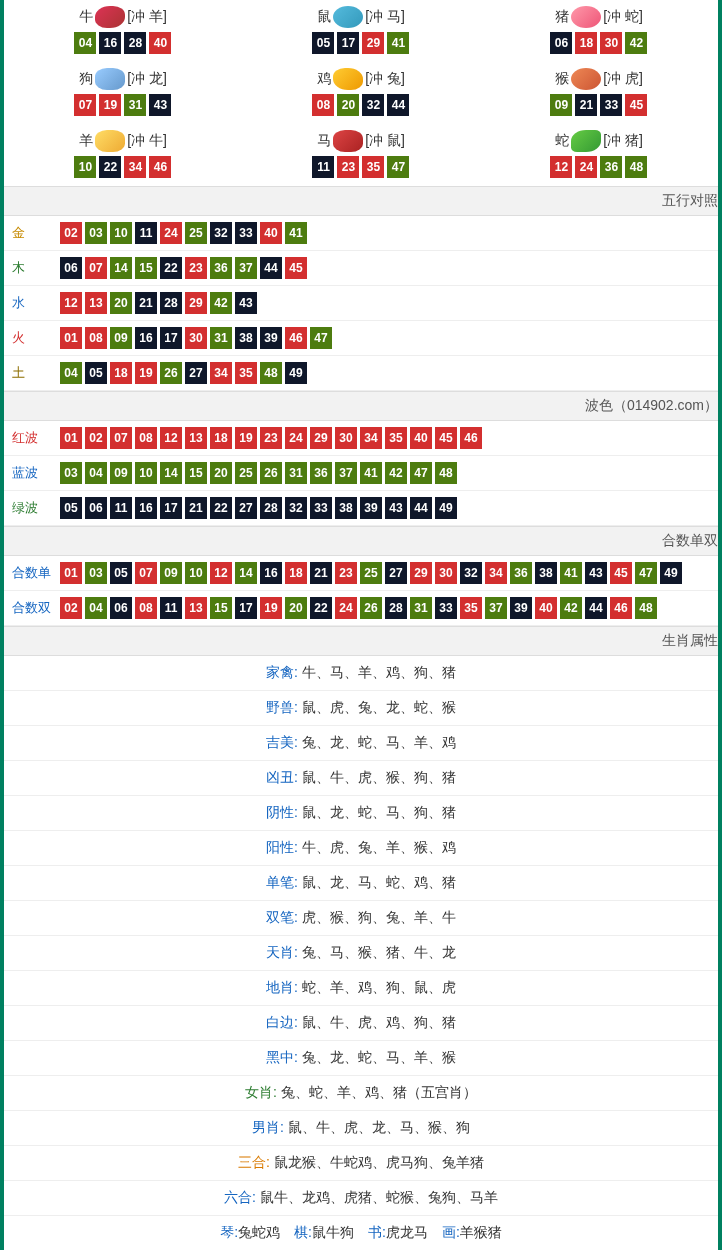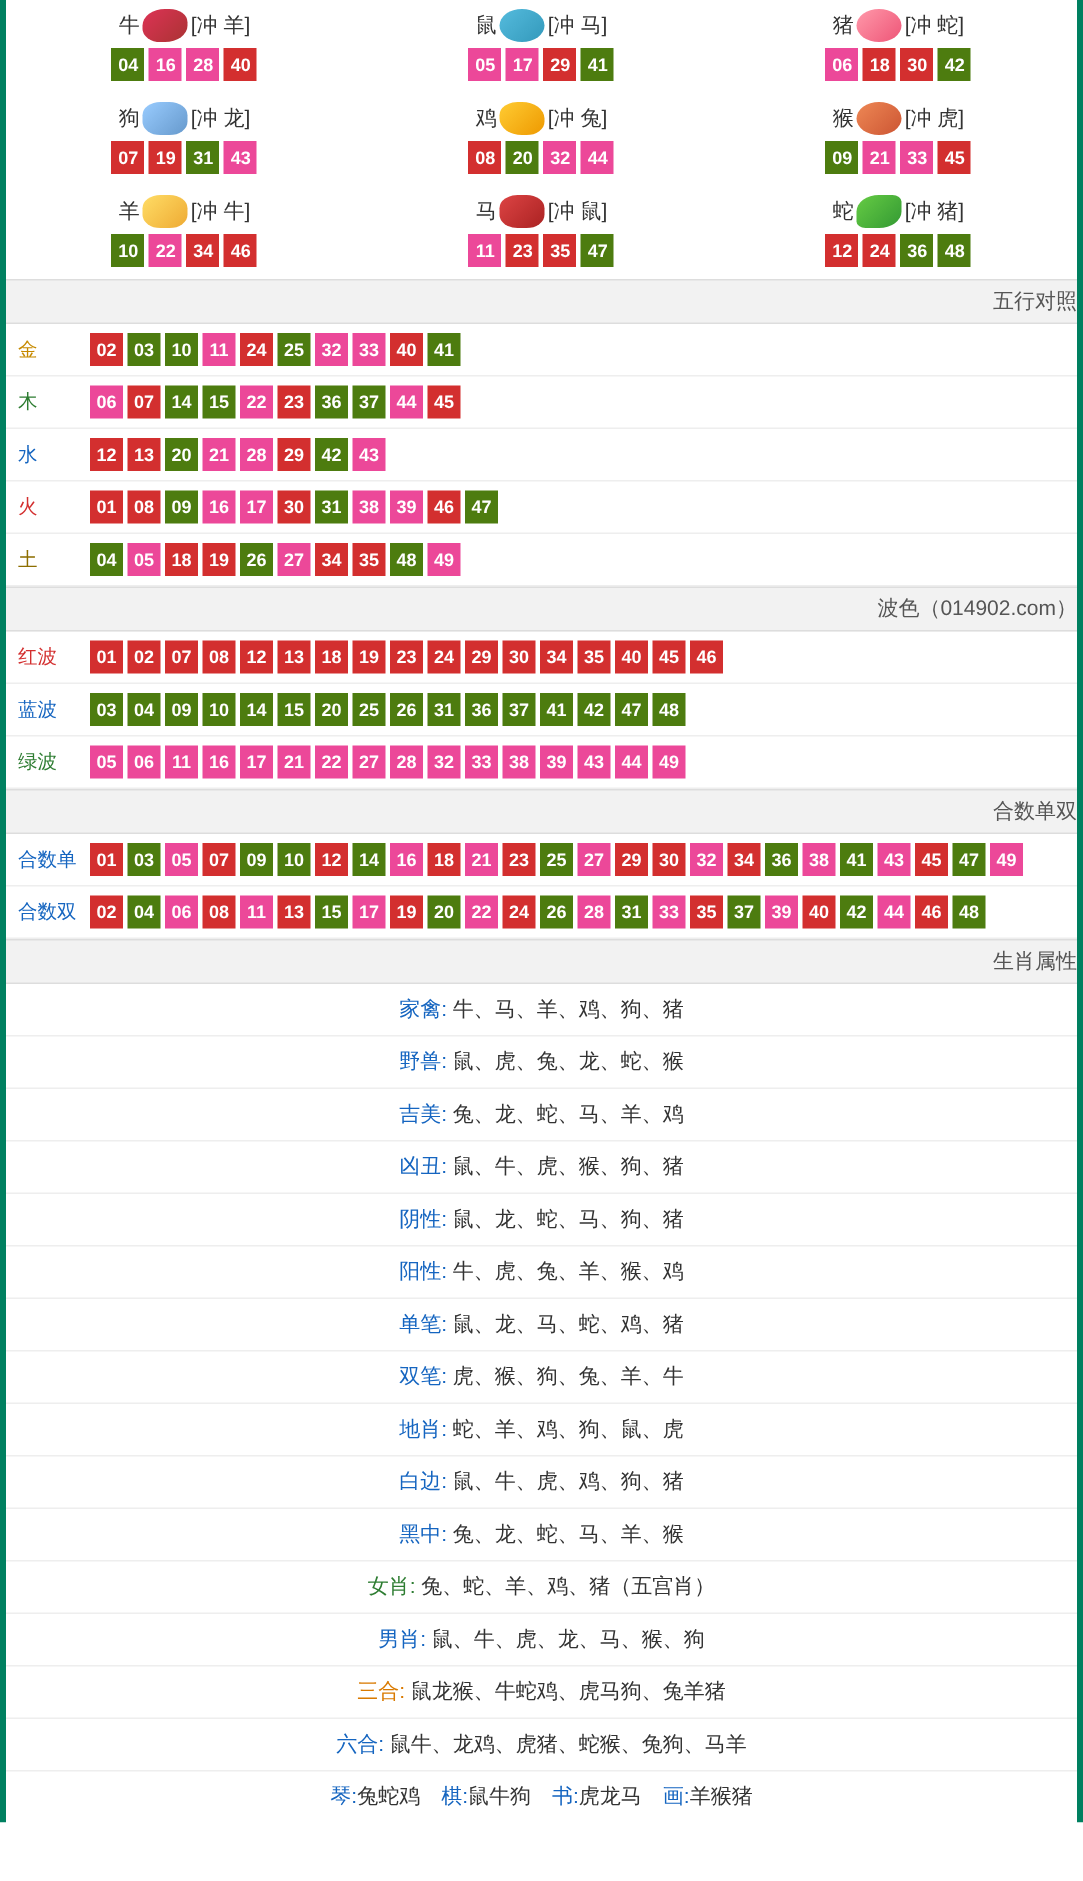--- a/index.html
+++ b/index.html
@@ -8,21 +8,21 @@
   .zodiac-grid { display: flex; flex-wrap: wrap; }
   .zodiac-cell { width: 33.333%; text-align: center; padding: 6px 0 8px; }
   .zodiac-title { display: flex; align-items: center; justify-content: center; gap: 2px; font-size: 14px; }
   .zodiac-title .name { color: #333; }
   .zodiac-title .chong { color: #333; }
   .zodiac-icon { display: inline-block; width: 30px; height: 22px; background: #ffb; border-radius: 6px; vertical-align: middle; }
   .balls { margin-top: 4px; display: flex; justify-content: center; gap: 3px; }
   .ball { display: inline-flex; align-items: center; justify-content: center; width: 22px; height: 22px; color: #fff; font-size: 12px; font-weight: bold; }
   .red { background: #d32f2f; }
   .blue { background: #4d7c0f; }
-  .green { background: #ec4899; }
+  .green { background: #0f172a; }
   .section-header { background: #f2f2f2; text-align: right; padding: 5px 0; border-top: 1px solid #ddd; border-bottom: 1px solid #ddd; font-size: 14px; color: #555; }
   .row { display: flex; align-items: center; border-bottom: 1px solid #eee; padding: 6px 8px; }
   .row-label { width: 48px; flex-shrink: 0; font-size: 13px; }
   .row-balls { display: flex; flex-wrap: wrap; gap: 3px; }
   .lbl-gold { color: #c68a00; }
   .lbl-wood { color: #2e7d32; }
   .lbl-water { color: #1565c0; }
   .lbl-fire { color: #d32f2f; }
   .lbl-earth { color: #8d6e00; }
   .lbl-red { color: #d32f2f; }
@@ -383,20 +383,21 @@
   <div class="section-header">生肖属性</div>
   <div id="attr-rows">
       <div class="attr-row"><span class="key">家禽:</span><span class="val"> 牛、马、羊、鸡、狗、猪</span></div>
       <div class="attr-row"><span class="key">野兽:</span><span class="val"> 鼠、虎、兔、龙、蛇、猴</span></div>
       <div class="attr-row"><span class="key">吉美:</span><span class="val"> 兔、龙、蛇、马、羊、鸡</span></div>
       <div class="attr-row"><span class="key">凶丑:</span><span class="val"> 鼠、牛、虎、猴、狗、猪</span></div>
       <div class="attr-row"><span class="key">阴性:</span><span class="val"> 鼠、龙、蛇、马、狗、猪</span></div>
       <div class="attr-row"><span class="key">阳性:</span><span class="val"> 牛、虎、兔、羊、猴、鸡</span></div>
       <div class="attr-row"><span class="key">单笔:</span><span class="val"> 鼠、龙、马、蛇、鸡、猪</span></div>
       <div class="attr-row"><span class="key">双笔:</span><span class="val"> 虎、猴、狗、兔、羊、牛</span></div>
+      <div class="attr-row"><span class="key">天肖:</span><span class="val"> 兔、马、猴、猪、牛、龙</span></div>
       <div class="attr-row"><span class="key">地肖:</span><span class="val"> 蛇、羊、鸡、狗、鼠、虎</span></div>
       <div class="attr-row"><span class="key">白边:</span><span class="val"> 鼠、牛、虎、鸡、狗、猪</span></div>
       <div class="attr-row"><span class="key">黑中:</span><span class="val"> 兔、龙、蛇、马、羊、猴</span></div>
       <div class="attr-row special"><span class="key">女肖:</span><span class="val"> 兔、蛇、羊、鸡、猪（五宫肖）</span></div>
       <div class="attr-row"><span class="key">男肖:</span><span class="val"> 鼠、牛、虎、龙、马、猴、狗</span></div>
       <div class="attr-row orange"><span class="key">三合:</span><span class="val"> 鼠龙猴、牛蛇鸡、虎马狗、兔羊猪</span></div>
       <div class="attr-row"><span class="key">六合:</span><span class="val"> 鼠牛、龙鸡、虎猪、蛇猴、兔狗、马羊</span></div>
     </div>
   <div class="four-row" id="four-row"><span class="k">琴:</span><span class="v">兔蛇鸡</span><span>　</span><span class="k">棋:</span><span class="v">鼠牛狗</span><span>　</span><span class="k">书:</span><span class="v">虎龙马</span><span>　</span><span class="k">画:</span><span class="v">羊猴猪</span></div>
 

